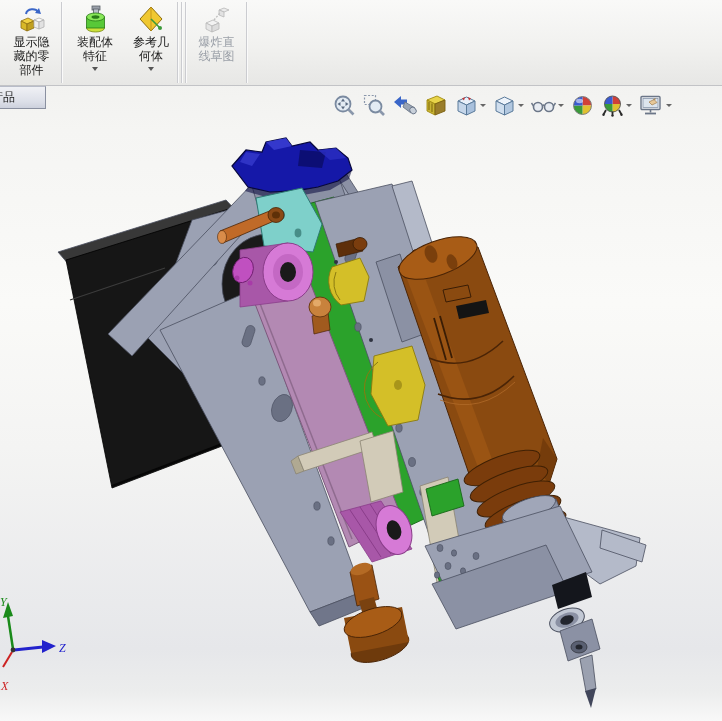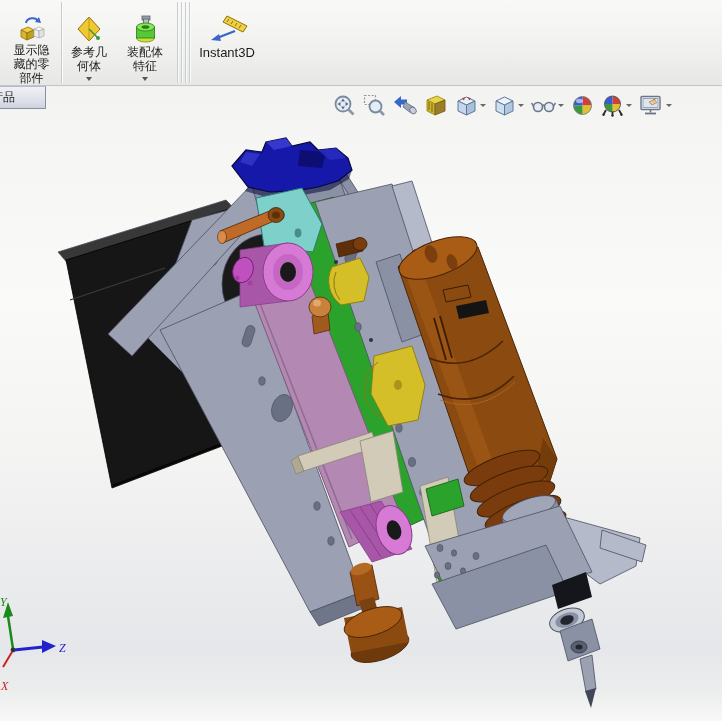--- a/index.html
+++ b/index.html
@@ -26,21 +26,21 @@
   .sTan{fill:var(--tan);stroke:#8a8472;stroke-width:.8;}
   
   .ribbon{
     position:absolute;left:0;top:0;width:722px;height:86px;
     background:linear-gradient(180deg,#f9f9f8 0%,#f1f1ef 55%,#e7e7e5 100%);
     border-bottom:1px solid #c2c3c6;
     display:flex;align-items:stretch;padding-left:3px;box-sizing:border-box;
   }
   .rbtn{
     display:flex;flex-direction:column;align-items:center;
-    padding-top:13px;box-sizing:border-box;cursor:default;
+    padding-top:3px;box-sizing:border-box;cursor:default;
   }
   .rbtn .ricon{height:32px;display:flex;align-items:center;justify-content:center;}
   .rbtn .rlabel{
     font-size:12px;line-height:1.15;text-align:center;color:#1b1b1b;
     white-space:pre-line;margin-top:1px;
   }
   .rbtn.disabled .rlabel{color:#9ba0a8;}
   .rcaret{width:0;height:0;border-left:3.5px solid transparent;
     border-right:3.5px solid transparent;border-top:4px solid #555;margin-top:3px;}
   .rsep{width:1px;background:#cbccd0;border-right:1px solid #fafafa;margin:2px 1px;}
@@ -296,73 +296,76 @@
         <polygon points="22,18 27,16 27,23 22,25" fill="#e2e2e2" stroke="#b0b0b0" stroke-width="0.8"></polygon>
       </svg>
     </span>
     <span class="rlabel">显示隐
 藏的零
 部件</span>
   </div>
 
   <div class="rsep"></div>
 
-  <div class="rbtn" style="width:50px">
-    <span class="ricon">
-      <svg width="30" height="30" viewBox="0 0 30 30">
-        <polygon points="15,3 26,15 15,27 4,15" fill="#f0c830" stroke="#907010" stroke-width="1"></polygon>
-        <line x1="15" y1="3" x2="15" y2="27" stroke="#c89818" stroke-width="1"></line>
-        <line x1="15" y1="15" x2="24" y2="24" stroke="#3a9a3a" stroke-width="1.6"></line>
-        <circle cx="24" cy="24" r="2" fill="#3a9a3a"></circle>
-      </svg>
-    </span>
-    <span class="rlabel">参考几
-何体</span>
-    <span class="rcaret"></span>
-  </div>
-
   <div class="rbtn" style="width:62px">
     <span class="ricon">
       <svg width="30" height="30" viewBox="0 0 30 30">
         <rect x="12" y="2" width="8" height="4" fill="#9aa0aa" stroke="#5a6068" stroke-width="0.8"></rect>
         <rect x="13.5" y="5" width="5" height="8" fill="#b8bec8" stroke="#5a6068" stroke-width="0.8"></rect>
         <ellipse cx="15.5" cy="24" rx="9" ry="4" fill="#cbe13a" stroke="#7a8a10" stroke-width="0.8"></ellipse>
         <rect x="6.5" y="13" width="18" height="11" fill="#58c838" stroke="#2a7a18" stroke-width="0.8"></rect>
         <ellipse cx="15.5" cy="13" rx="9" ry="4" fill="#88e858" stroke="#2a7a18" stroke-width="0.8"></ellipse>
         <ellipse cx="15.5" cy="13" rx="4" ry="1.8" fill="#2a7a18"></ellipse>
       </svg>
     </span>
     <span class="rlabel">装配体
 特征</span>
     <span class="rcaret"></span>
   </div>
 
-  <div class="rsep"></div>
-
-
-  <div class="rsep"></div>
-
-
-  <div class="rsep"></div>
-
-
-
-  <div class="rsep"></div>
-
-  <div class="rbtn" style="width:70px">
+  <div class="rbtn" style="width:50px">
     <span class="ricon">
-      <svg width="44" height="30" viewBox="0 0 44 30">
-        <polygon points="22,2 42,12 38,18 18,8" fill="#f0d040" stroke="#907010" stroke-width="1"></polygon>
-        <path d="M24,5 L22,8 M28,7 L26,10 M32,9 L30,12 M36,11 L34,14" stroke="#907010" stroke-width="1" fill="none"></path>
-        <line x1="30" y1="17" x2="12" y2="24" stroke="#3a66c8" stroke-width="2.4"></line>
-        <polygon points="14,20 6,26 16,27" fill="#3a66c8"></polygon>
+      <svg width="30" height="30" viewBox="0 0 30 30">
+        <polygon points="15,3 26,15 15,27 4,15" fill="#f0c830" stroke="#907010" stroke-width="1"></polygon>
+        <line x1="15" y1="3" x2="15" y2="27" stroke="#c89818" stroke-width="1"></line>
+        <line x1="15" y1="15" x2="24" y2="24" stroke="#3a9a3a" stroke-width="1.6"></line>
+        <circle cx="24" cy="24" r="2" fill="#3a9a3a"></circle>
       </svg>
     </span>
-    <span class="rlabel" style="font-size:13px">Instant3D</span>
-  </div>
+    <span class="rlabel">参考几
+何体</span>
+    <span class="rcaret"></span>
+  </div>
+
+  <div class="rsep"></div>
+
+
+  <div class="rsep"></div>
+
+
+  <div class="rsep"></div>
+
+
+  <div class="rbtn disabled" style="width:57px">
+    <span class="ricon">
+      <svg width="30" height="30" viewBox="0 0 30 30">
+        <polygon points="17,6 22,4 27,6 22,8" fill="#ececec" stroke="#b8b8b8" stroke-width="0.8"></polygon>
+        <polygon points="17,6 22,8 22,13 17,11" fill="#e2e2e2" stroke="#b8b8b8" stroke-width="0.8"></polygon>
+        <path d="M12,16 L18,9" stroke="#c0c0c0" stroke-width="1.4" fill="none" stroke-dasharray="2,1.4"></path>
+        <polygon points="4,19 11,16 17,19 10,22" fill="#f2f2f2" stroke="#b8b8b8" stroke-width="0.8"></polygon>
+        <polygon points="4,19 10,22 10,28 4,25" fill="#e6e6e6" stroke="#b8b8b8" stroke-width="0.8"></polygon>
+        <polygon points="10,22 17,19 17,25 10,28" fill="#dcdcdc" stroke="#b8b8b8" stroke-width="0.8"></polygon>
+      </svg>
+    </span>
+    <span class="rlabel">爆炸直
+线草图</span>
+  </div>
+
+  <div class="rsep"></div>
+
 </div>
 
 <div class="doc-tab">
   <span class="tab-text">产品</span>
 </div>
 
 <div class="hud">
 
   <div class="hbtn">
     <svg width="25" height="25" viewBox="0 0 25 25">

